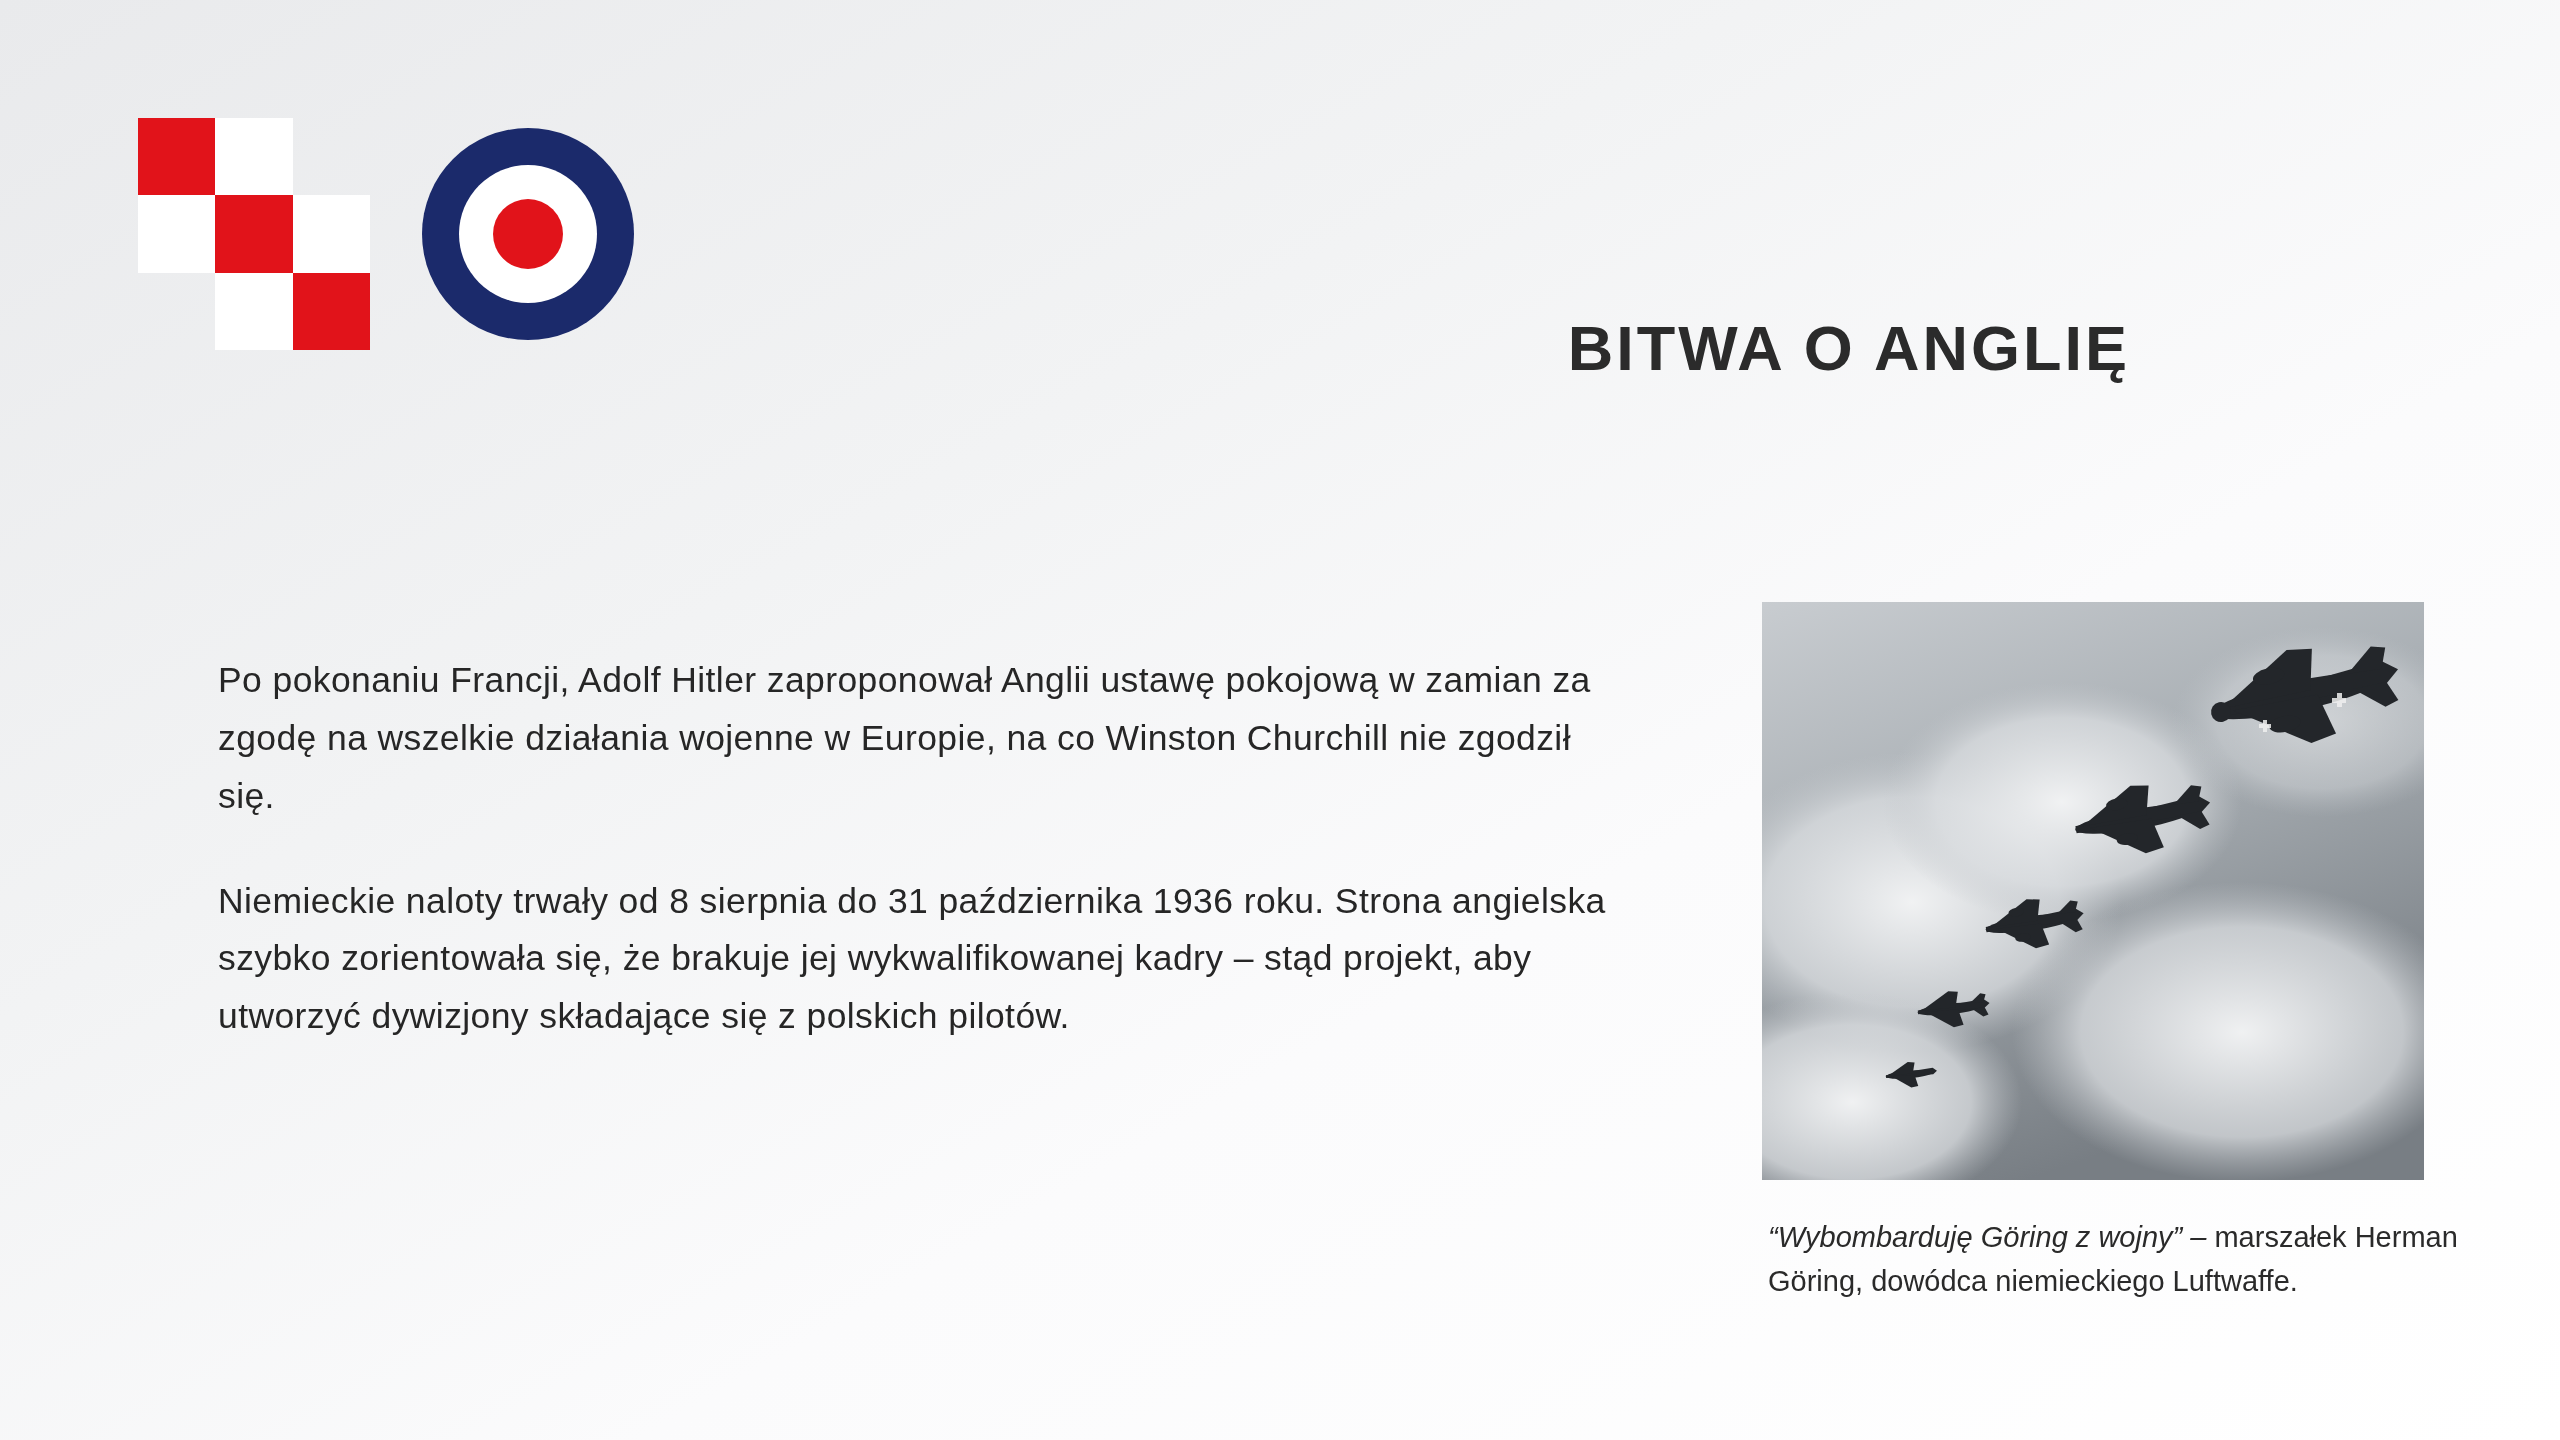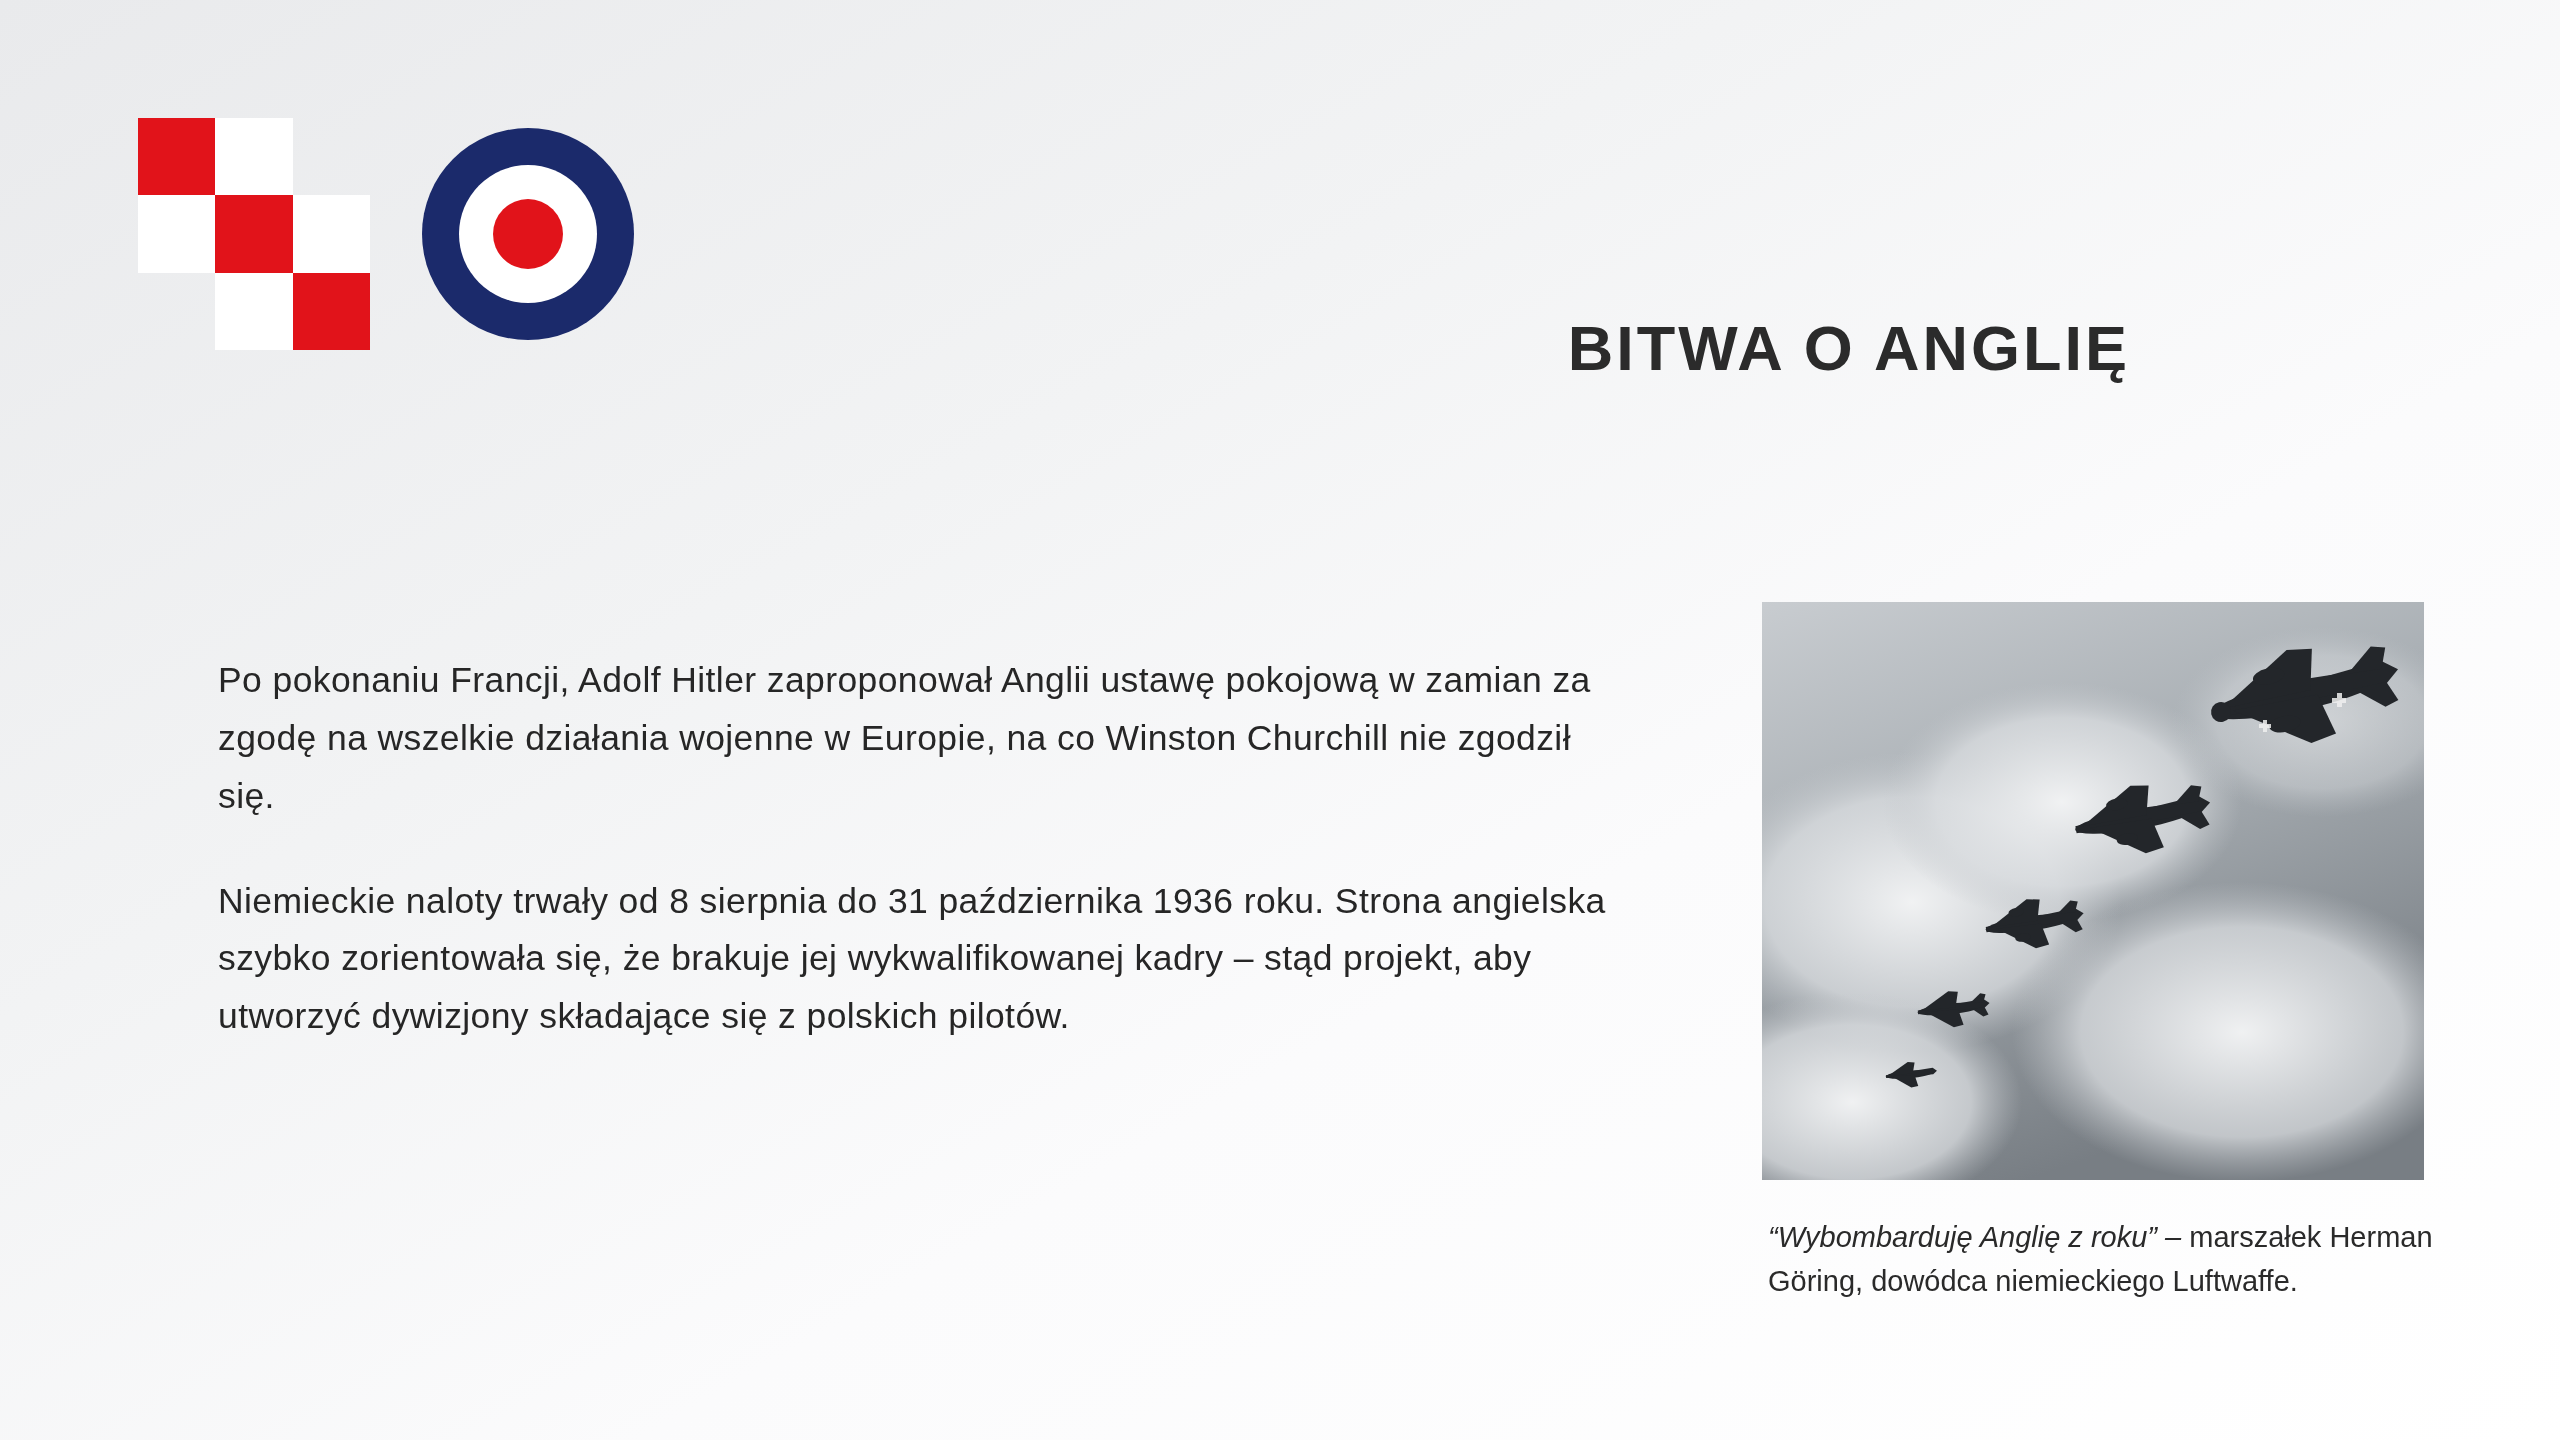--- a/index.html
+++ b/index.html
@@ -239,17 +239,17 @@
       <g fill="#f0f0f0" opacity="0.85">
         <rect x="570" y="96" width="14" height="5"></rect>
         <rect x="575" y="91" width="5" height="14"></rect>
         <rect x="497" y="122" width="12" height="4"></rect>
         <rect x="501" y="118" width="4" height="12"></rect>
       </g>
     </svg>
   </div>
 
   <div class="caption">
-    <span class="quote">“Wybombarduję Anglię z roku” –</span>
+    <span class="quote">“Wybombarduję Göring z wojny” –</span>
     <span>marszałek Herman Göring, dowódca niemieckiego Luftwaffe.</span>
   </div>
 
 </div>
 
 </body></html>

